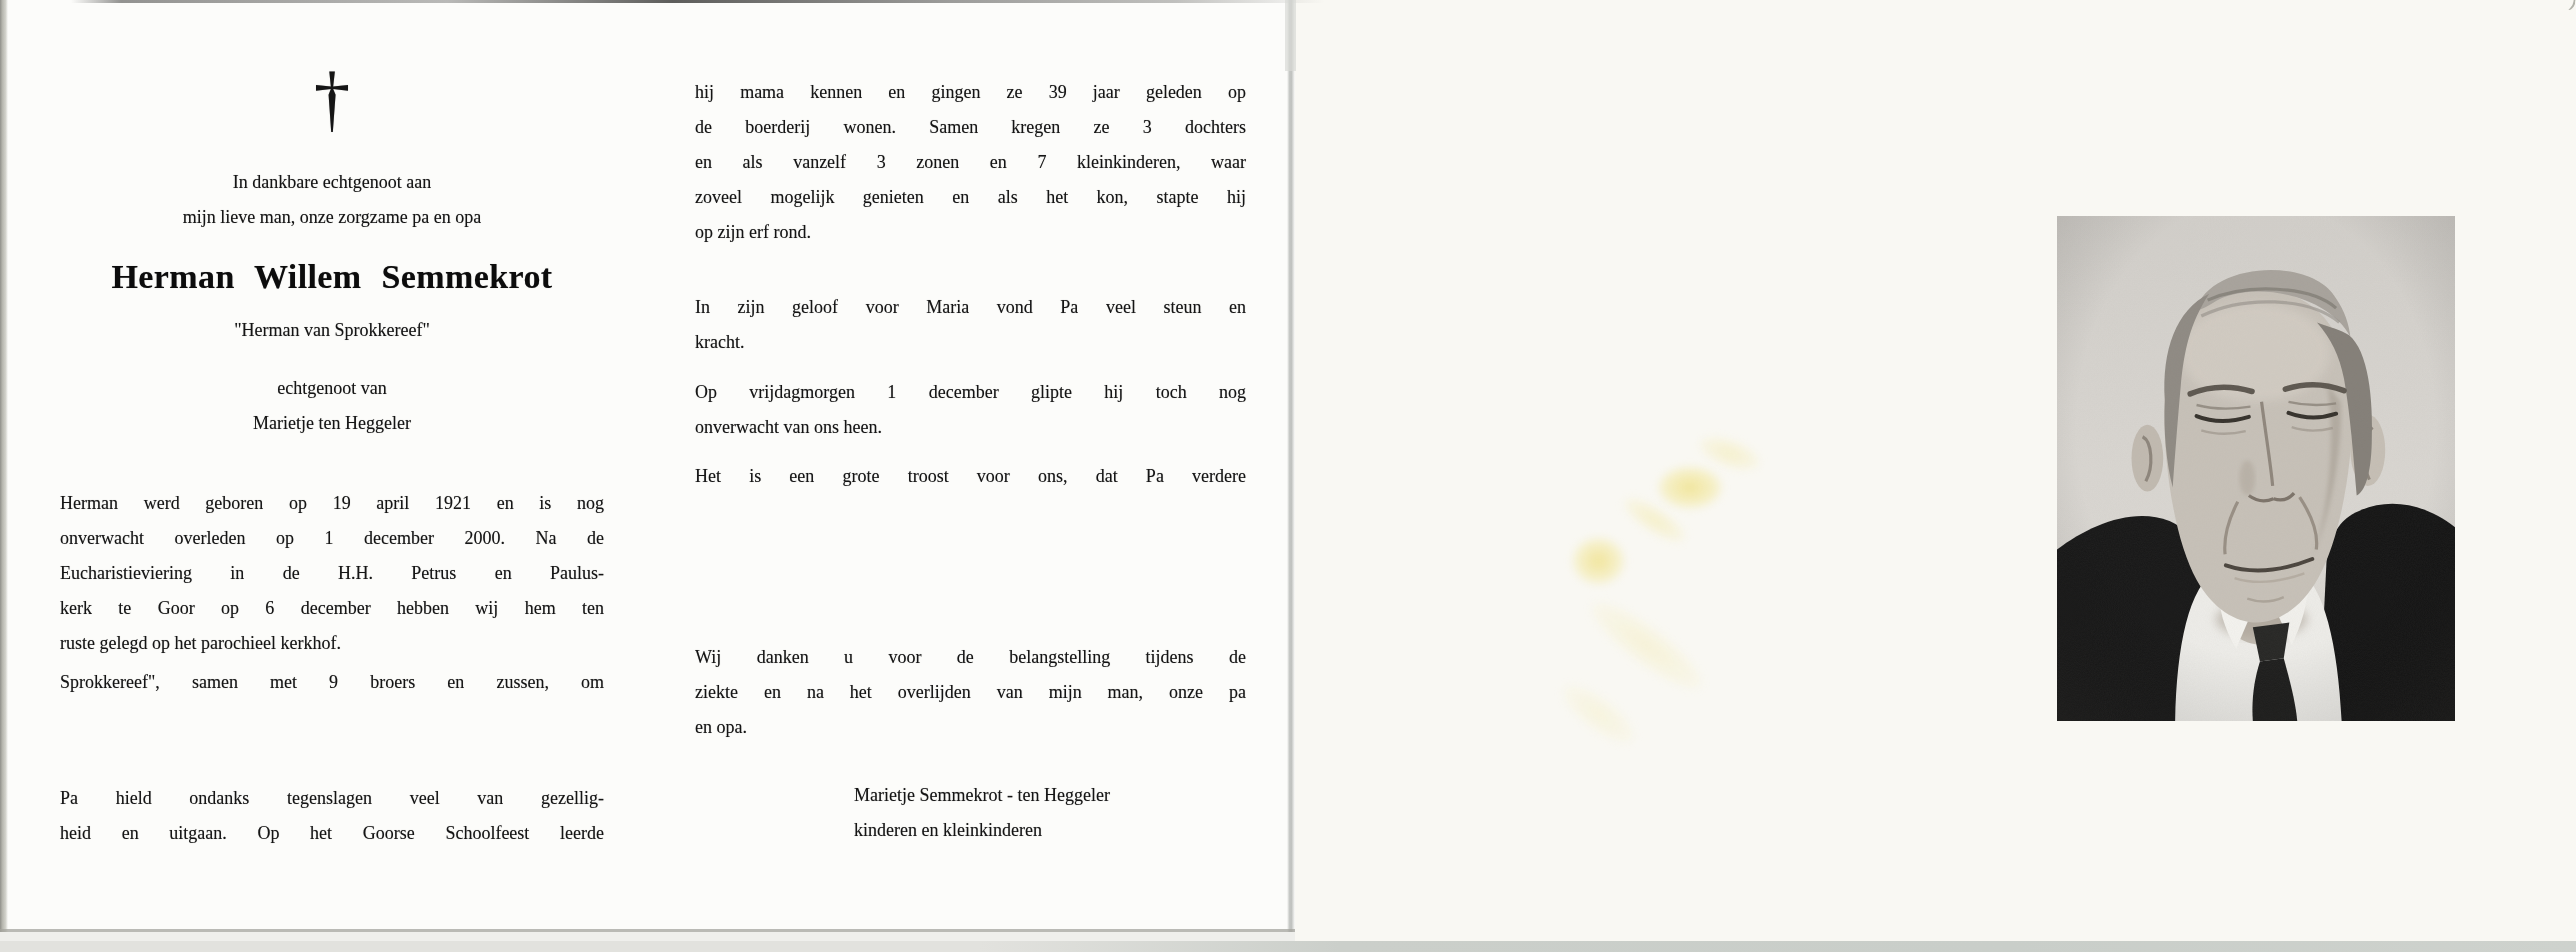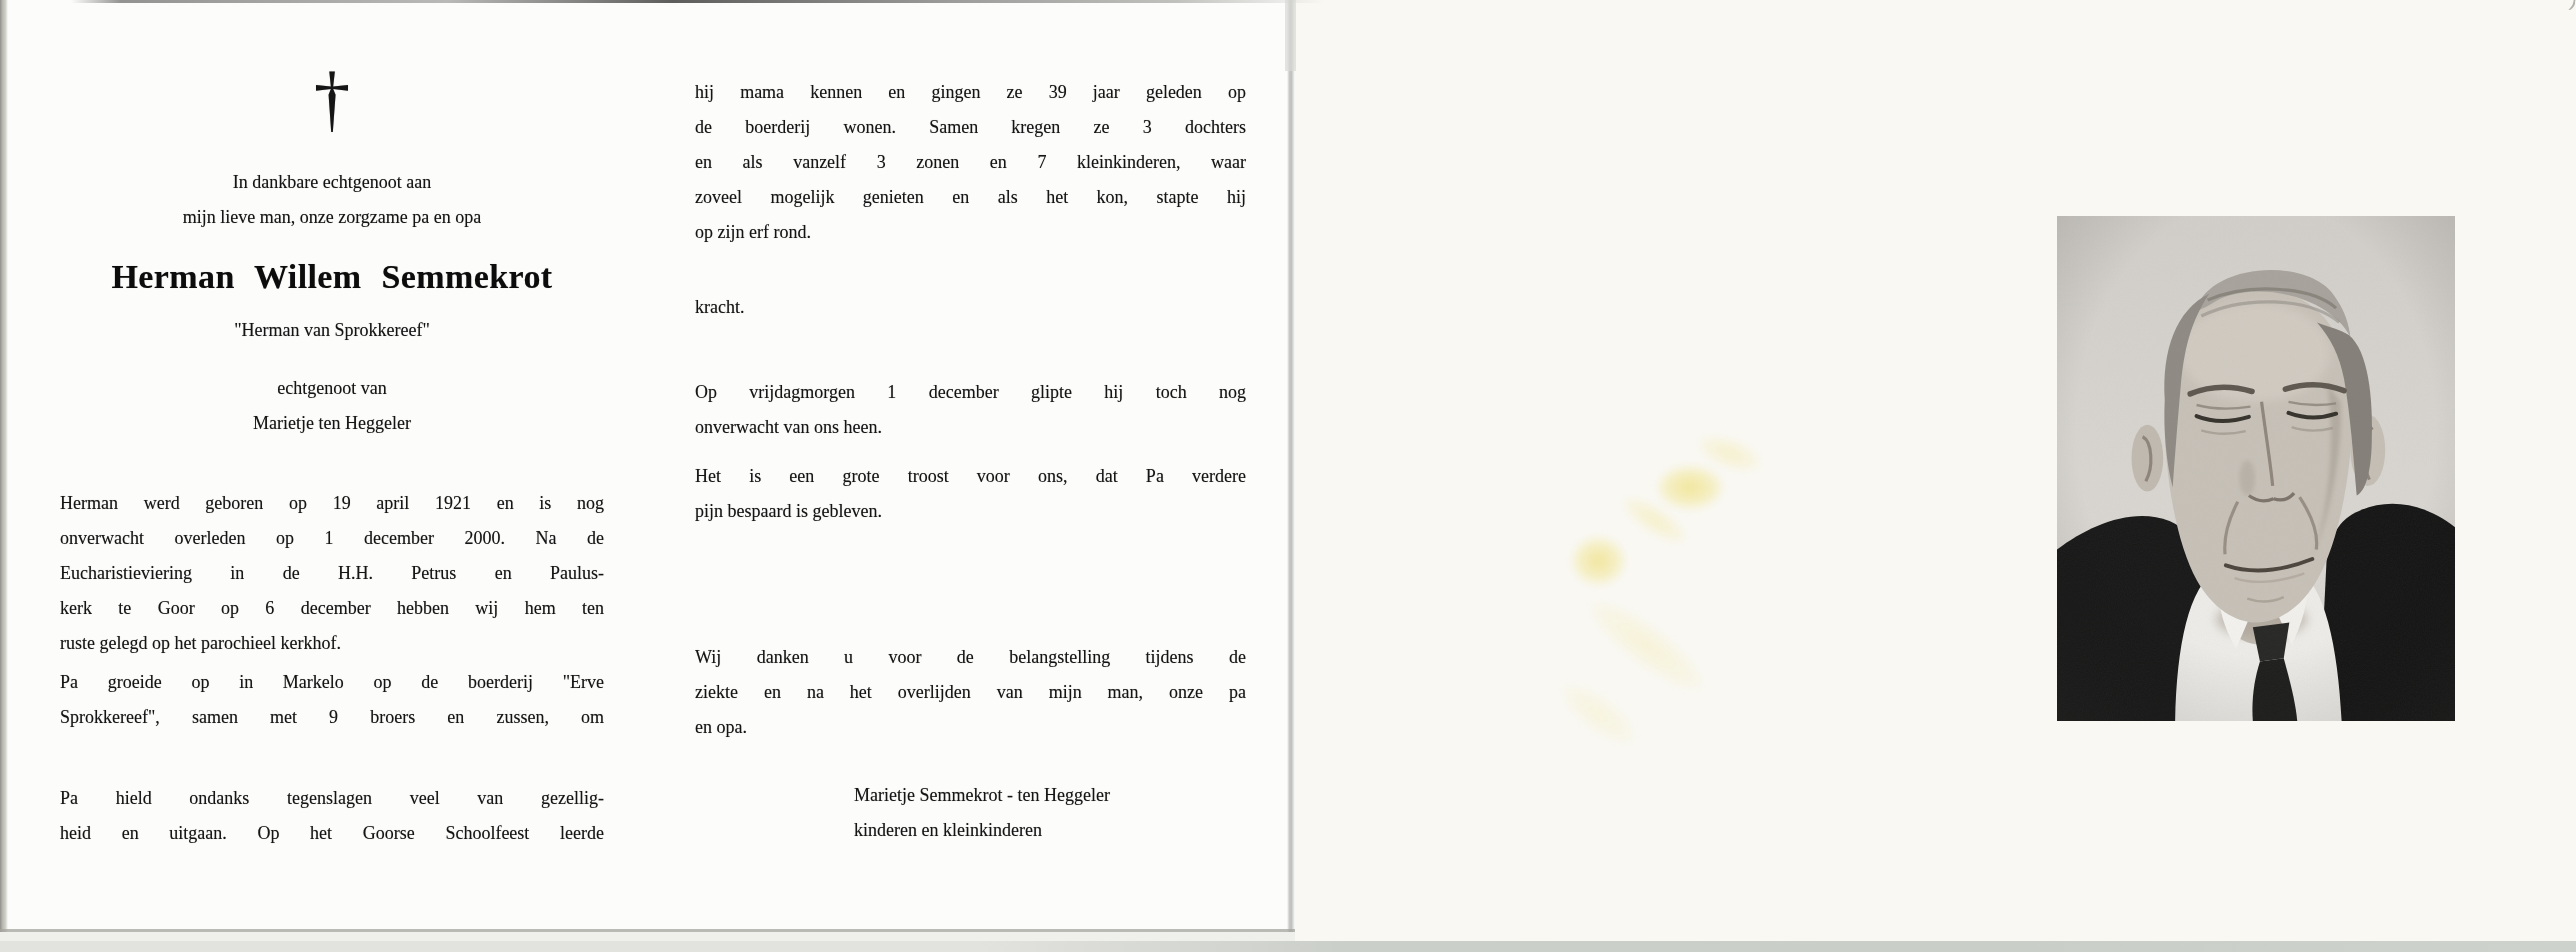--- a/index.html
+++ b/index.html
@@ -85,49 +85,48 @@
 
   <div class="tb" style="left:60px;top:486px;width:544px;">
       <div class="tline">Herman werd geboren op 19 april 1921 en is nog</div>
       <div class="tline">onverwacht overleden op 1 december 2000. Na de</div>
       <div class="tline">Eucharistieviering in de H.H. Petrus en Paulus-</div>
       <div class="tline">kerk te Goor op 6 december hebben wij hem ten</div>
       <div class="tline tline-last">ruste gelegd op het parochieel kerkhof.</div>
     </div>
 
   <div class="tb" style="left:60px;top:665px;width:544px;">
-      <div class="tline">Pa groeide op in Markelo op de boerderij "Erve</div>
       <div class="tline">Sprokkereef", samen met 9 broers en zussen, om</div>
     </div>
 
   <div class="tb" style="left:60px;top:781px;width:544px;">
       <div class="tline">Pa hield ondanks tegenslagen veel van gezellig-</div>
       <div class="tline">heid en uitgaan. Op het Goorse Schoolfeest leerde</div>
     </div>
 
   <div class="tb" style="left:695px;top:75px;width:551px;">
       <div class="tline">hij mama kennen en gingen ze 39 jaar geleden op</div>
       <div class="tline">de boerderij wonen. Samen kregen ze 3 dochters</div>
       <div class="tline">en als vanzelf 3 zonen en 7 kleinkinderen, waar</div>
       <div class="tline">zoveel mogelijk genieten en als het kon, stapte hij</div>
       <div class="tline tline-last">op zijn erf rond.</div>
     </div>
 
   <div class="tb" style="left:695px;top:290px;width:551px;">
+      <div class="tline">In zijn geloof voor Maria vond Pa veel steun en</div>
       <div class="tline tline-last">kracht.</div>
     </div>
 
   <div class="tb" style="left:695px;top:375px;width:551px;">
       <div class="tline">Op vrijdagmorgen 1 december glipte hij toch nog</div>
       <div class="tline tline-last">onverwacht van ons heen.</div>
     </div>
 
   <div class="tb" style="left:695px;top:459px;width:551px;">
       <div class="tline">Het is een grote troost voor ons, dat Pa verdere</div>
-      <div class="tline tline-last">pijn bespaard is gebleven.</div>
     </div>
 
   <div class="tb" style="left:695px;top:640px;width:551px;">
       <div class="tline">Wij danken u voor de belangstelling tijdens de</div>
       <div class="tline">ziekte en na het overlijden van mijn man, onze pa</div>
       <div class="tline tline-last">en opa.</div>
     </div>
 
   <div class="tb sig" style="left:854px;top:778px;width:444px;">
     <div>Marietje Semmekrot - ten Heggeler</div>

